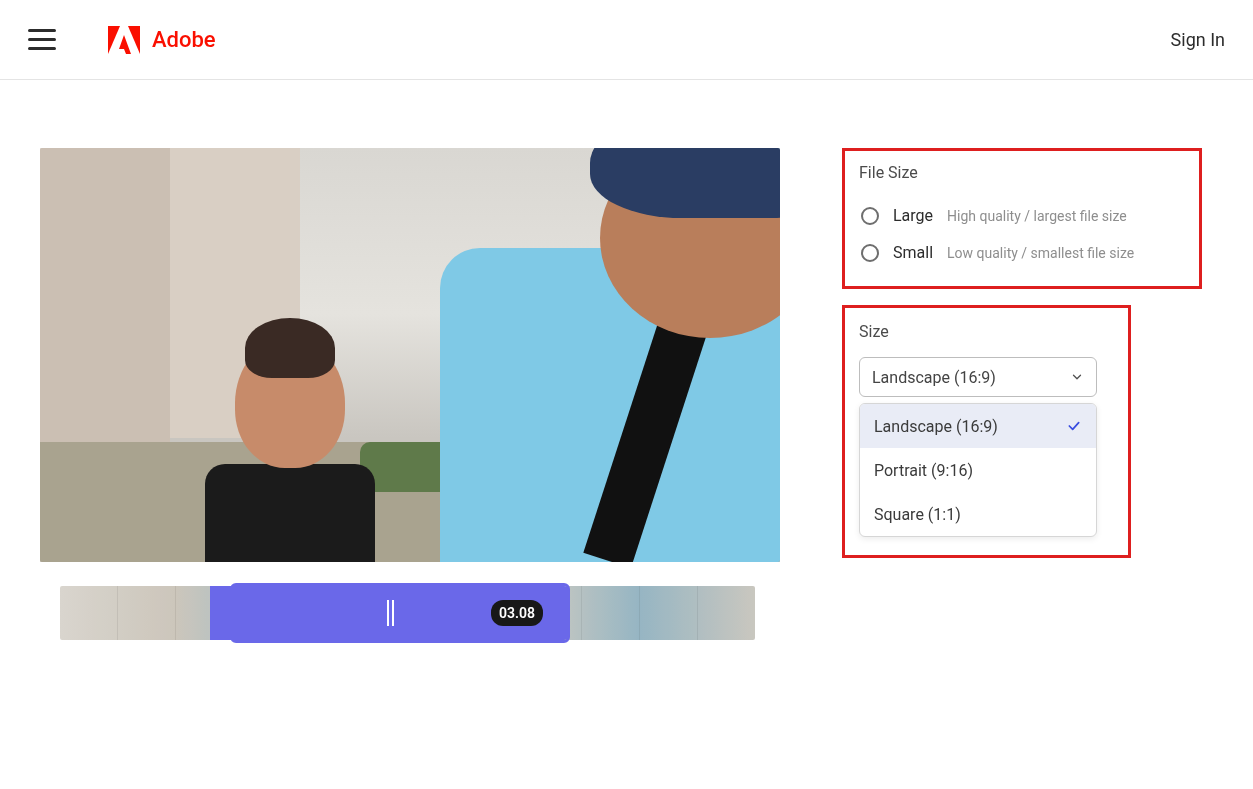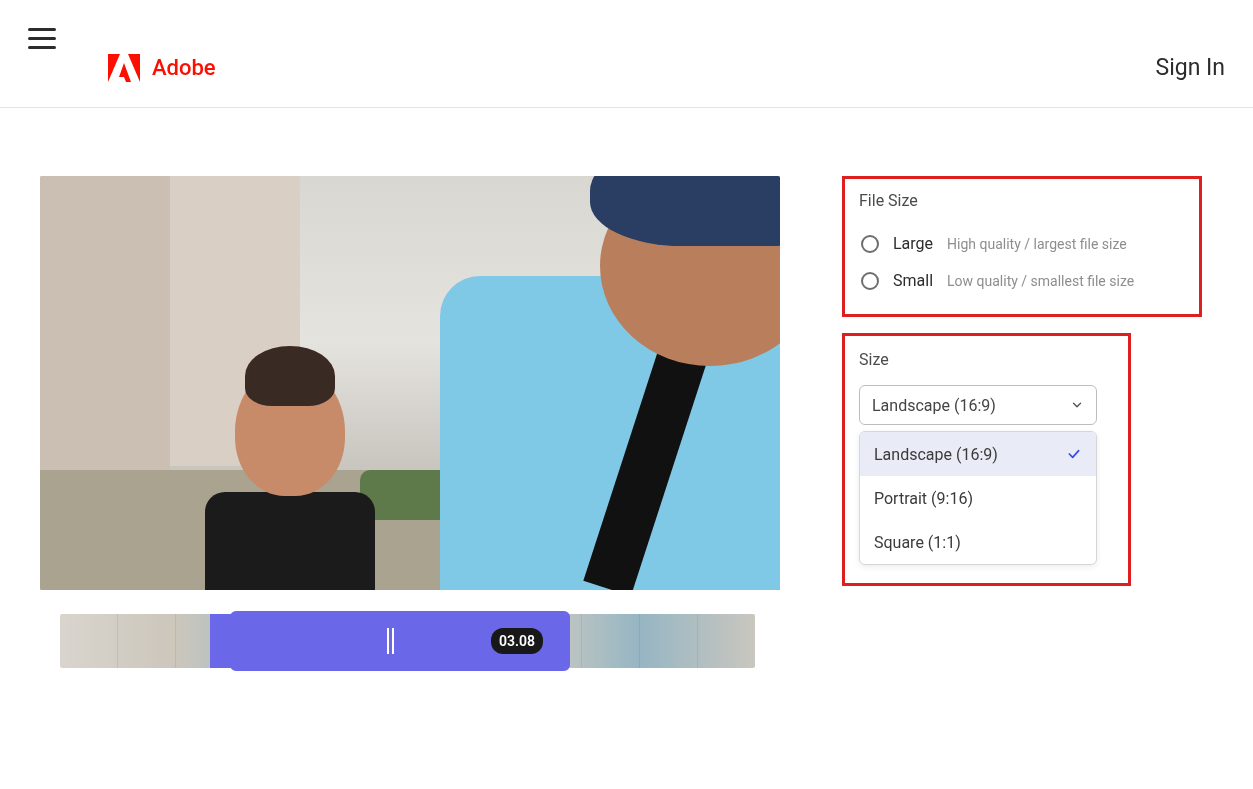--- a/index.html
+++ b/index.html
@@ -9,22 +9,22 @@
     color: #2c2c2c;
     width: 1253px;
     height: 789px;
     overflow: hidden;
   }
   
   .header {
     height: 80px;
     border-bottom: 1px solid #e4e4e4;
     display: flex;
+    align-items: center;
     padding: 0 28px;
-    margin-top: 28px;
   }
   .hamburger {
     width: 28px;
     height: 21px;
     display: flex;
     flex-direction: column;
     justify-content: space-between;
     cursor: pointer;
     margin-right: 52px;
   }
@@ -48,21 +48,21 @@
     font-weight: 500;
     color: #fa0f00;
   }
   .header-right {
     margin-left: auto;
     display: flex;
     align-items: center;
     gap: 24px;
   }
   .signin {
-    font-size: 23px;
+    font-size: 18px;
     color: #2c2c2c;
     cursor: pointer;
   }
   .signup {
     background: #2c66e3;
     color: #fff;
     font-size: 18px;
     font-weight: 600;
     padding: 10px 22px;
     border-radius: 22px;

